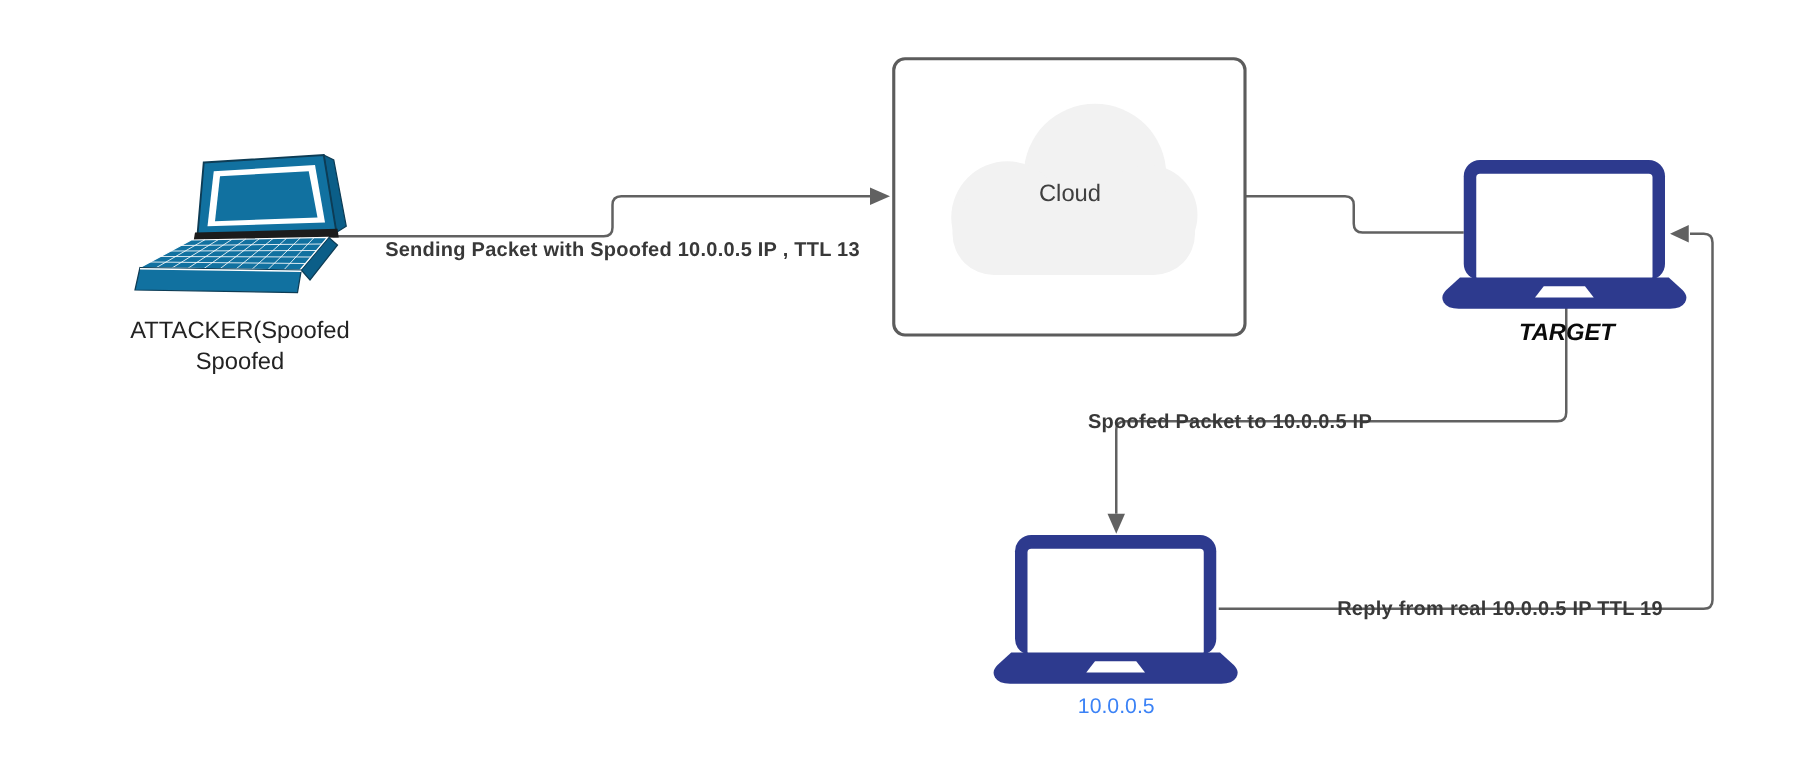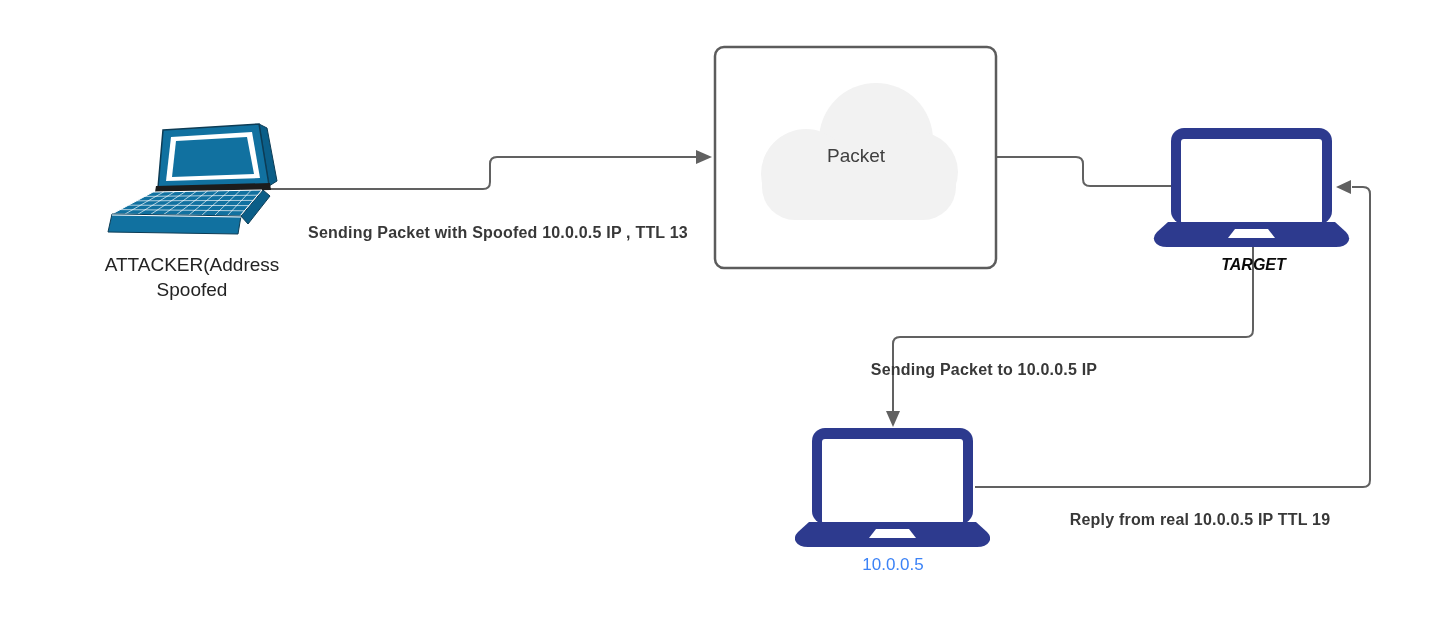--- a/index.html
+++ b/index.html
@@ -7,22 +7,22 @@
     position:relative;
     width:1449px;height:622px;
     background:#ffffff;
     font-family:"Liberation Sans", sans-serif;
     overflow:hidden;
   }
   .canvas svg{position:absolute;left:0;top:0;}
   .lbl{position:absolute;text-align:center;white-space:nowrap;}
   .node-lbl{font-size:19px;color:#232323;line-height:25px;}
   .node-lbl-sm{font-size:17px;color:#3b82f6;}
-  .edge-lbl{font-size:16px;font-weight:bold;color:#383838;letter-spacing:.2px;margin-top:32px;}
-  .target-lbl{font-size:16px;font-weight:bold;font-style:italic;color:#0b0b0b;}
+  .edge-lbl{font-size:16px;font-weight:bold;color:#383838;letter-spacing:.2px;}
+  .target-lbl{font-size:19px;font-weight:bold;font-style:italic;color:#0b0b0b;}
   .cloud-lbl{font-size:19px;color:#404040;}
 </style>
 </head>
 <body>
 
 <div class="canvas">
 
   <svg width="1449" height="622" viewBox="0 0 1449 622">
 
     <g stroke="#616161" stroke-width="2" fill="none">
@@ -82,29 +82,29 @@
 
     <g transform="translate(1154,128)">
       <use href="#navy-laptop"></use>
     </g>
     <g transform="translate(795,428)">
       <use href="#navy-laptop"></use>
     </g>
   </svg>
 
   <div class="lbl node-lbl" style="left:88px;top:252px;width:208px;">
-    <div>ATTACKER(Address</div>
+    <div>ATTACKER(Spoofed</div>
     <div>Spoofed</div>
   </div>
 
-  <div class="lbl cloud-lbl" style="left:806px;top:145px;width:100px;">Packet</div>
+  <div class="lbl cloud-lbl" style="left:806px;top:145px;width:100px;">Cloud</div>
 
   <div class="lbl target-lbl" style="left:1193px;top:256px;width:121px;">TARGET</div>
 
   <div class="lbl node-lbl-sm" style="left:832px;top:555px;width:122px;">10.0.0.5</div>
 
   <div class="lbl edge-lbl" style="left:290px;top:192px;width:416px;">Sending Packet with Spoofed 10.0.0.5 IP , TTL 13</div>
 
-  <div class="lbl edge-lbl" style="left:860px;top:329px;width:248px;">Sending Packet to 10.0.0.5 IP</div>
+  <div class="lbl edge-lbl" style="left:860px;top:329px;width:248px;">Spoofed Packet to 10.0.0.5 IP</div>
 
   <div class="lbl edge-lbl" style="left:1057px;top:479px;width:286px;">Reply from real 10.0.0.5 IP TTL 19</div>
 
 </div>
 
 </body></html>

